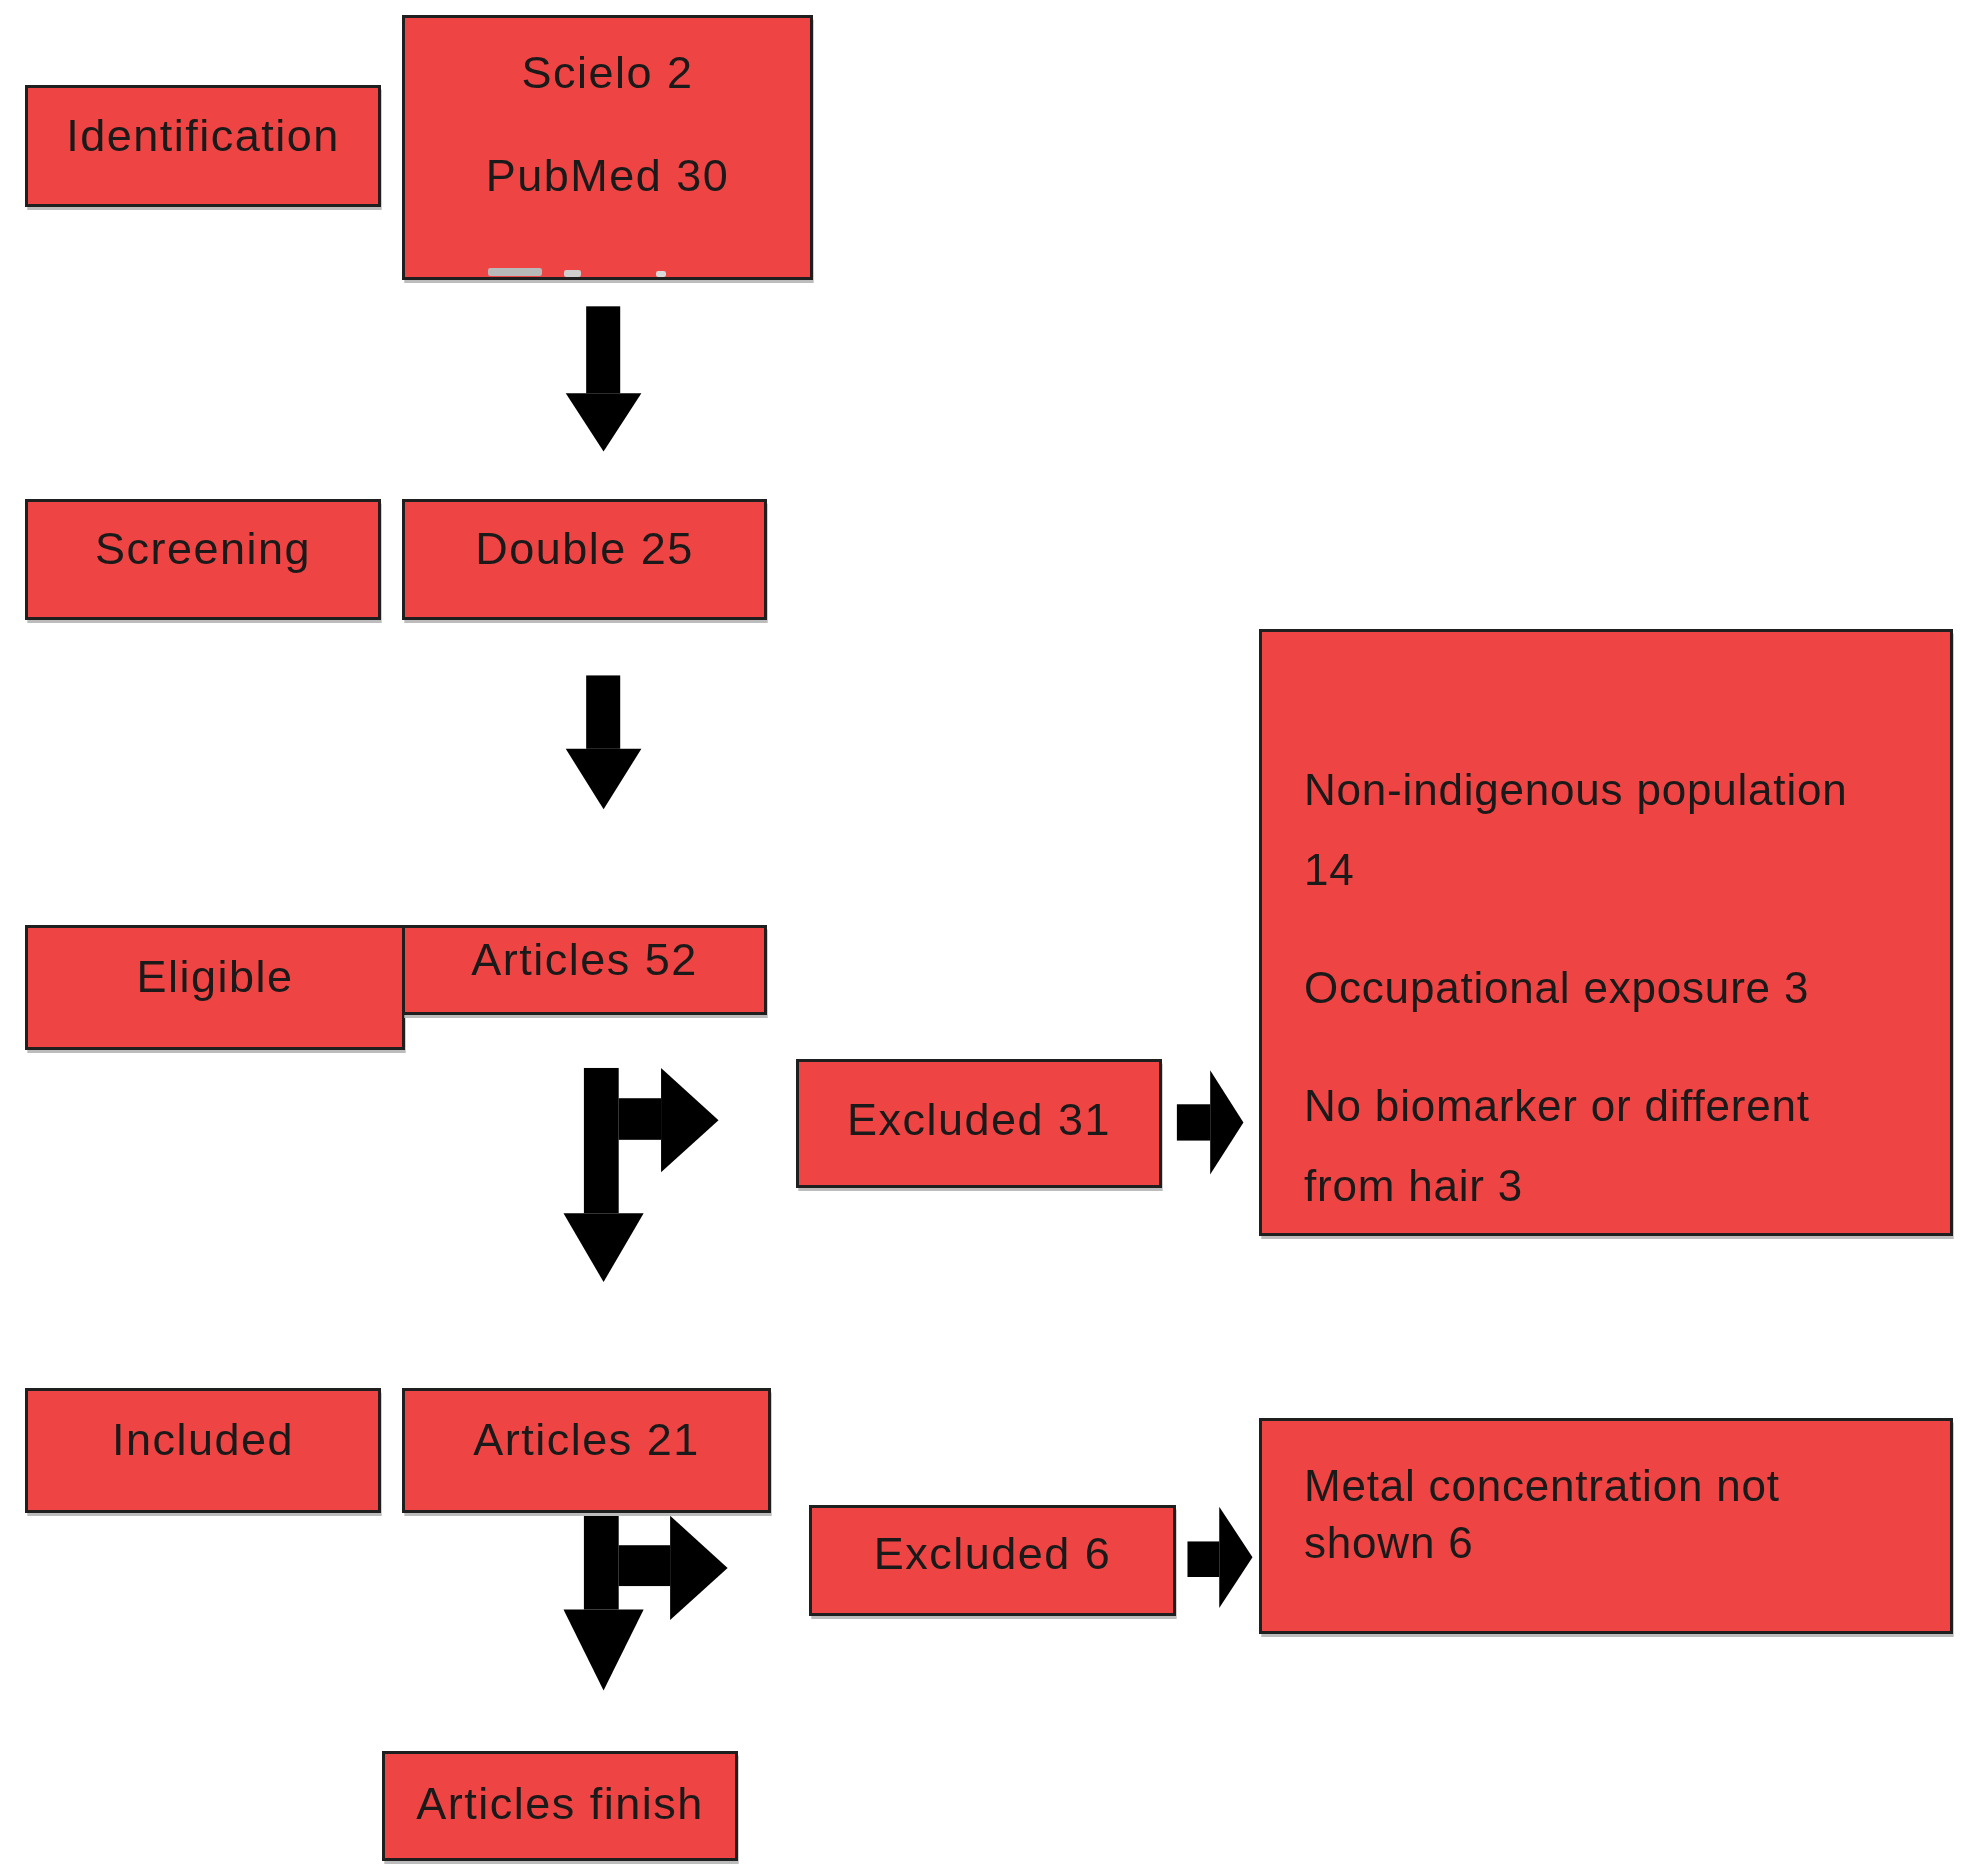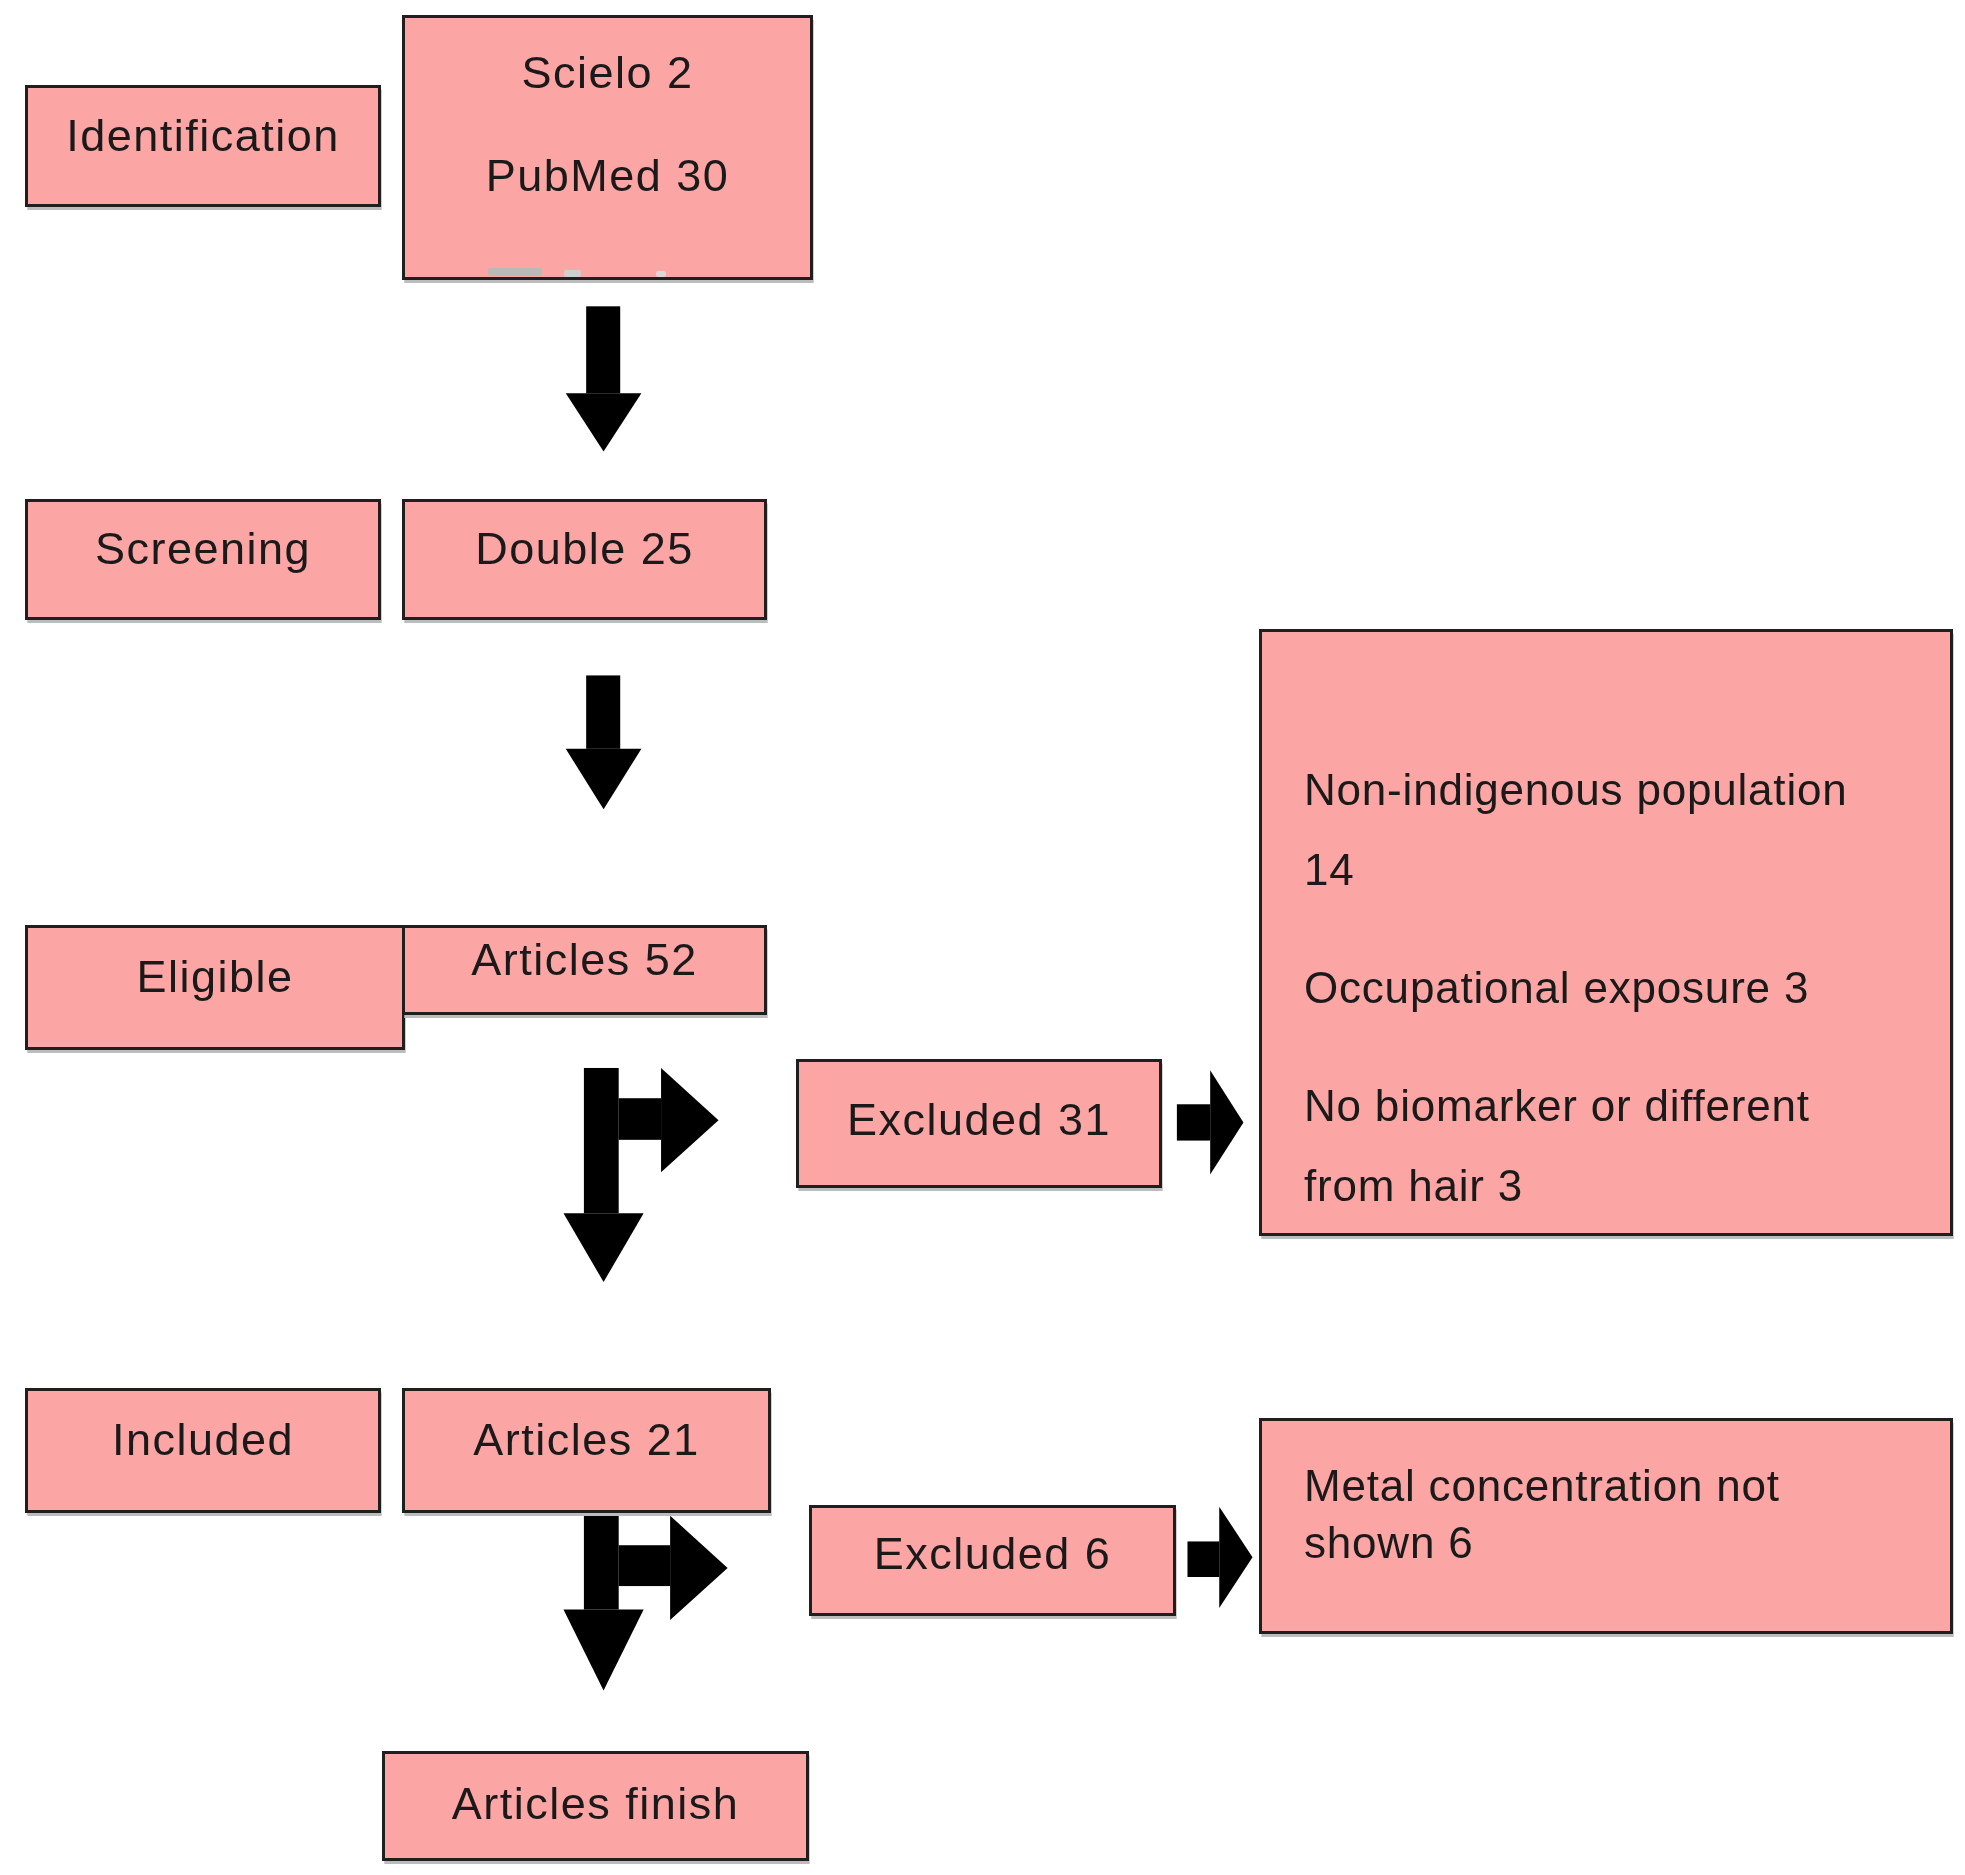--- a/index.html
+++ b/index.html
@@ -12,21 +12,21 @@
     overflow:hidden;
   }
   .arrow-layer{
     position:absolute;top:0;left:0;width:1965px;height:1875px;
     pointer-events:none;
   }
   .arrow-layer *{fill:#000000;}
   .box{
     position:absolute;
     box-sizing:border-box;
-    background:#fca5a5;
+    background:#ef4444;
     border:3.8px solid #1f1f1f;
     box-shadow:1.5px 3.8px 0 -0.8px #bcbcbc;
     display:flex;align-items:center;justify-content:center;
     font-size:45px;letter-spacing:1.5px;
     padding-bottom:21px;
     text-align:center;
   }
   
   .box--identification{left:25px;top:85px;width:356px;height:122px;}
   .box--screening{left:25px;top:499px;width:356px;height:121px;}
@@ -36,21 +36,21 @@
   .box--sources{
     left:402px;top:15px;width:411px;height:265px;
     flex-direction:column;justify-content:flex-start;
     padding:29px 7.6px 0 7.6px;row-gap:51px;
   }
   .box--double{left:402px;top:499px;width:365px;height:121px;}
   .box--articles52{left:402px;top:925px;width:365px;height:90px;}
   .box--excluded31{left:796px;top:1059px;width:366px;height:129px;padding-bottom:7.6px;}
   .box--articles21{left:402px;top:1388px;width:369px;height:125px;}
   .box--excluded6{left:809px;top:1505px;width:367px;height:111px;padding-bottom:14px;}
-  .box--finish{left:382px;top:1751px;width:427px;height:110px;padding-bottom:4.5px;}
+  .box--finish{left:382px;top:1751px;width:356px;height:110px;padding-bottom:4.5px;}
   
   .box--reasons1{
     left:1259px;top:629px;width:694px;height:607px;
     display:block;text-align:left;
     padding:118px 23px 0 42px;font-size:44px;letter-spacing:0.8px;
   }
   .box--reasons2{
     left:1259px;top:1418px;width:694px;height:216px;
     display:block;text-align:left;
     padding:36px 23px 0 42px;font-size:44px;letter-spacing:0.8px;

